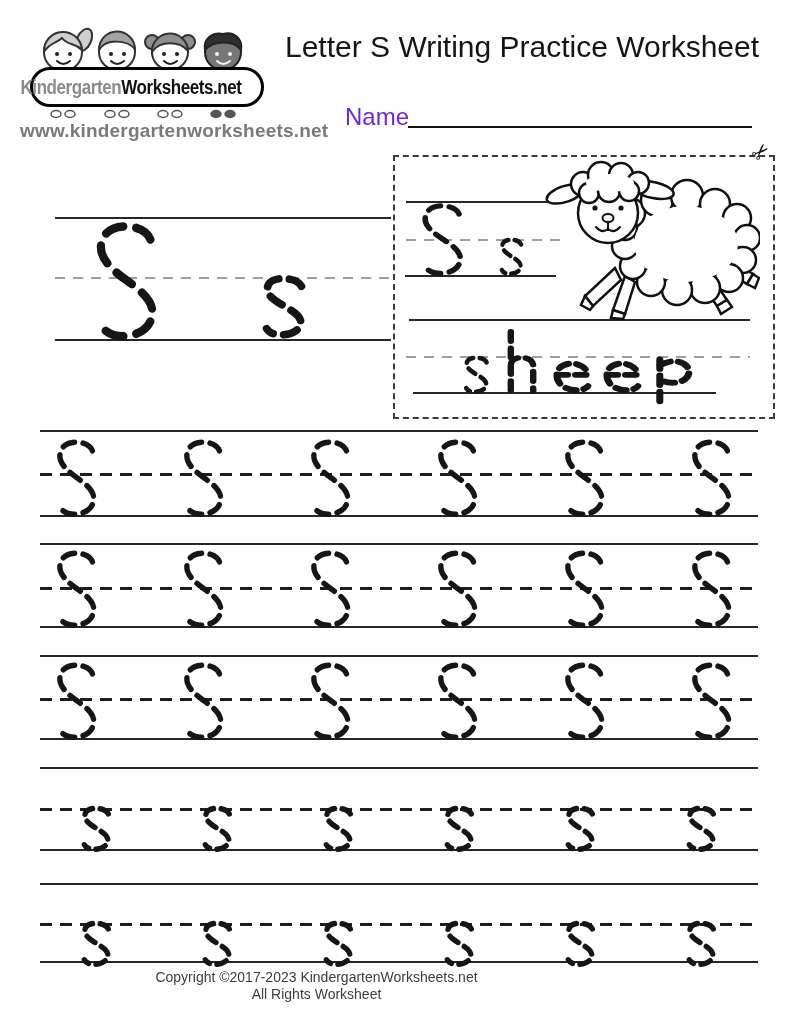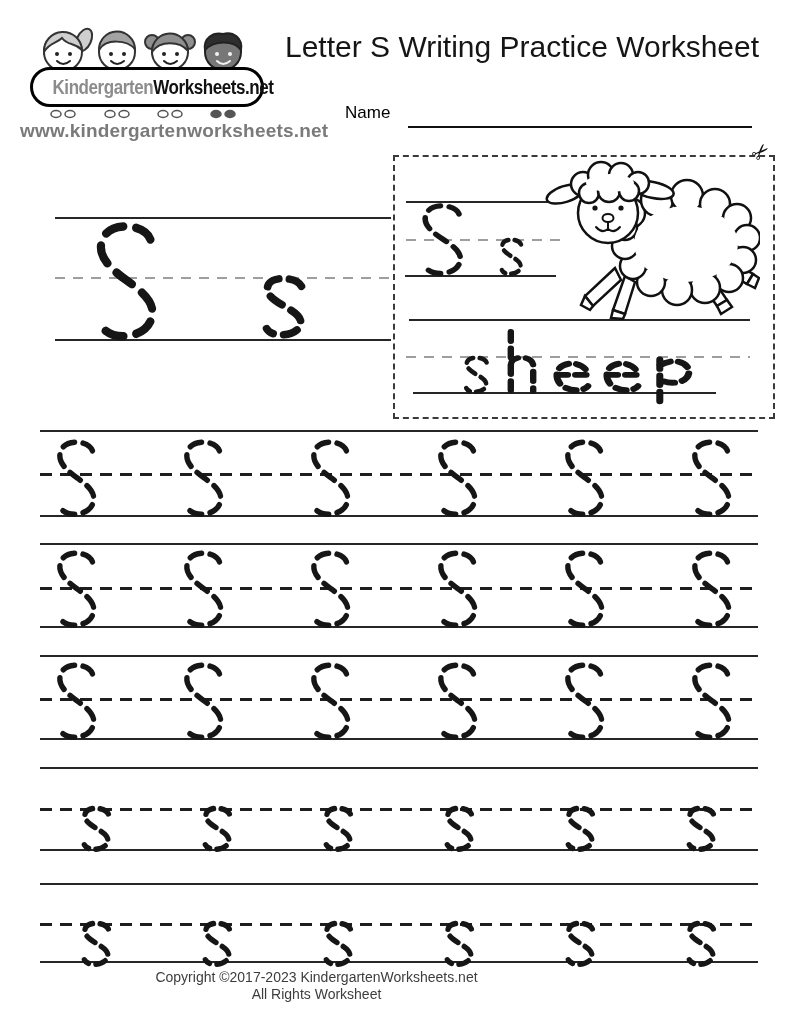--- a/index.html
+++ b/index.html
@@ -6,27 +6,27 @@
   .sheet{position:relative;width:800px;height:1035px;background:#ffffff;
          font-family:"Liberation Sans",sans-serif;overflow:hidden;}
   .solid-line{position:absolute;height:2px;background:#262626;}
   .dashline-black{position:absolute;height:3px;
     background:repeating-linear-gradient(90deg,#1e1e1e 0 12px,transparent 12px 20px);}
   .dashline-gray{position:absolute;height:2px;
     background:repeating-linear-gradient(90deg,#9e9e9e 0 10px,transparent 10px 18px);}
   .trace{position:absolute;}
   .title{position:absolute;left:285px;top:30px;width:492px;
          font-size:30px;color:#151515;letter-spacing:0px;white-space:nowrap;}
-  .name-label{position:absolute;left:345px;top:103px;font-size:17px;color:#000000;}
+  .name-label{position:absolute;left:345px;top:103px;font-size:24px;color:#6d28d9;}
   .name-line{position:absolute;left:408px;top:126px;width:344px;height:2px;background:#111;}
   .logo{position:absolute;left:28px;top:16px;width:238px;height:124px;}
   .kids-svg{position:absolute;left:0;top:0;z-index:1;}
   .pill{position:absolute;left:2px;top:51px;width:228px;height:34px;z-index:2;
         background:#fff;border:3px solid #000;border-radius:22px;
-        display:flex;align-items:center;justify-content:flex-start;white-space:nowrap;}
+        display:flex;align-items:center;justify-content:flex-end;white-space:nowrap;}
   .pill-inner{display:inline-block;transform:scaleX(.85);transform-origin:center;
         font-weight:700;font-size:20px;letter-spacing:-0.5px;}
   .brand-gray{color:#8c8c8c;}
   .brand-black{color:#111;}
   .logo-url{position:absolute;left:20px;top:120px;width:254px;text-align:center;
         font-size:19px;color:#7a7a7a;letter-spacing:.2px;font-weight:bold;}
   .card{position:absolute;left:393px;top:155px;width:382px;height:264px;
         border:2px dashed #3a3a3a;box-sizing:border-box;}
   .scissors{position:absolute;left:752px;top:140px;font-size:21px;color:#111;
         transform:rotate(-45deg);font-family:"DejaVu Sans",sans-serif;z-index:3;}

